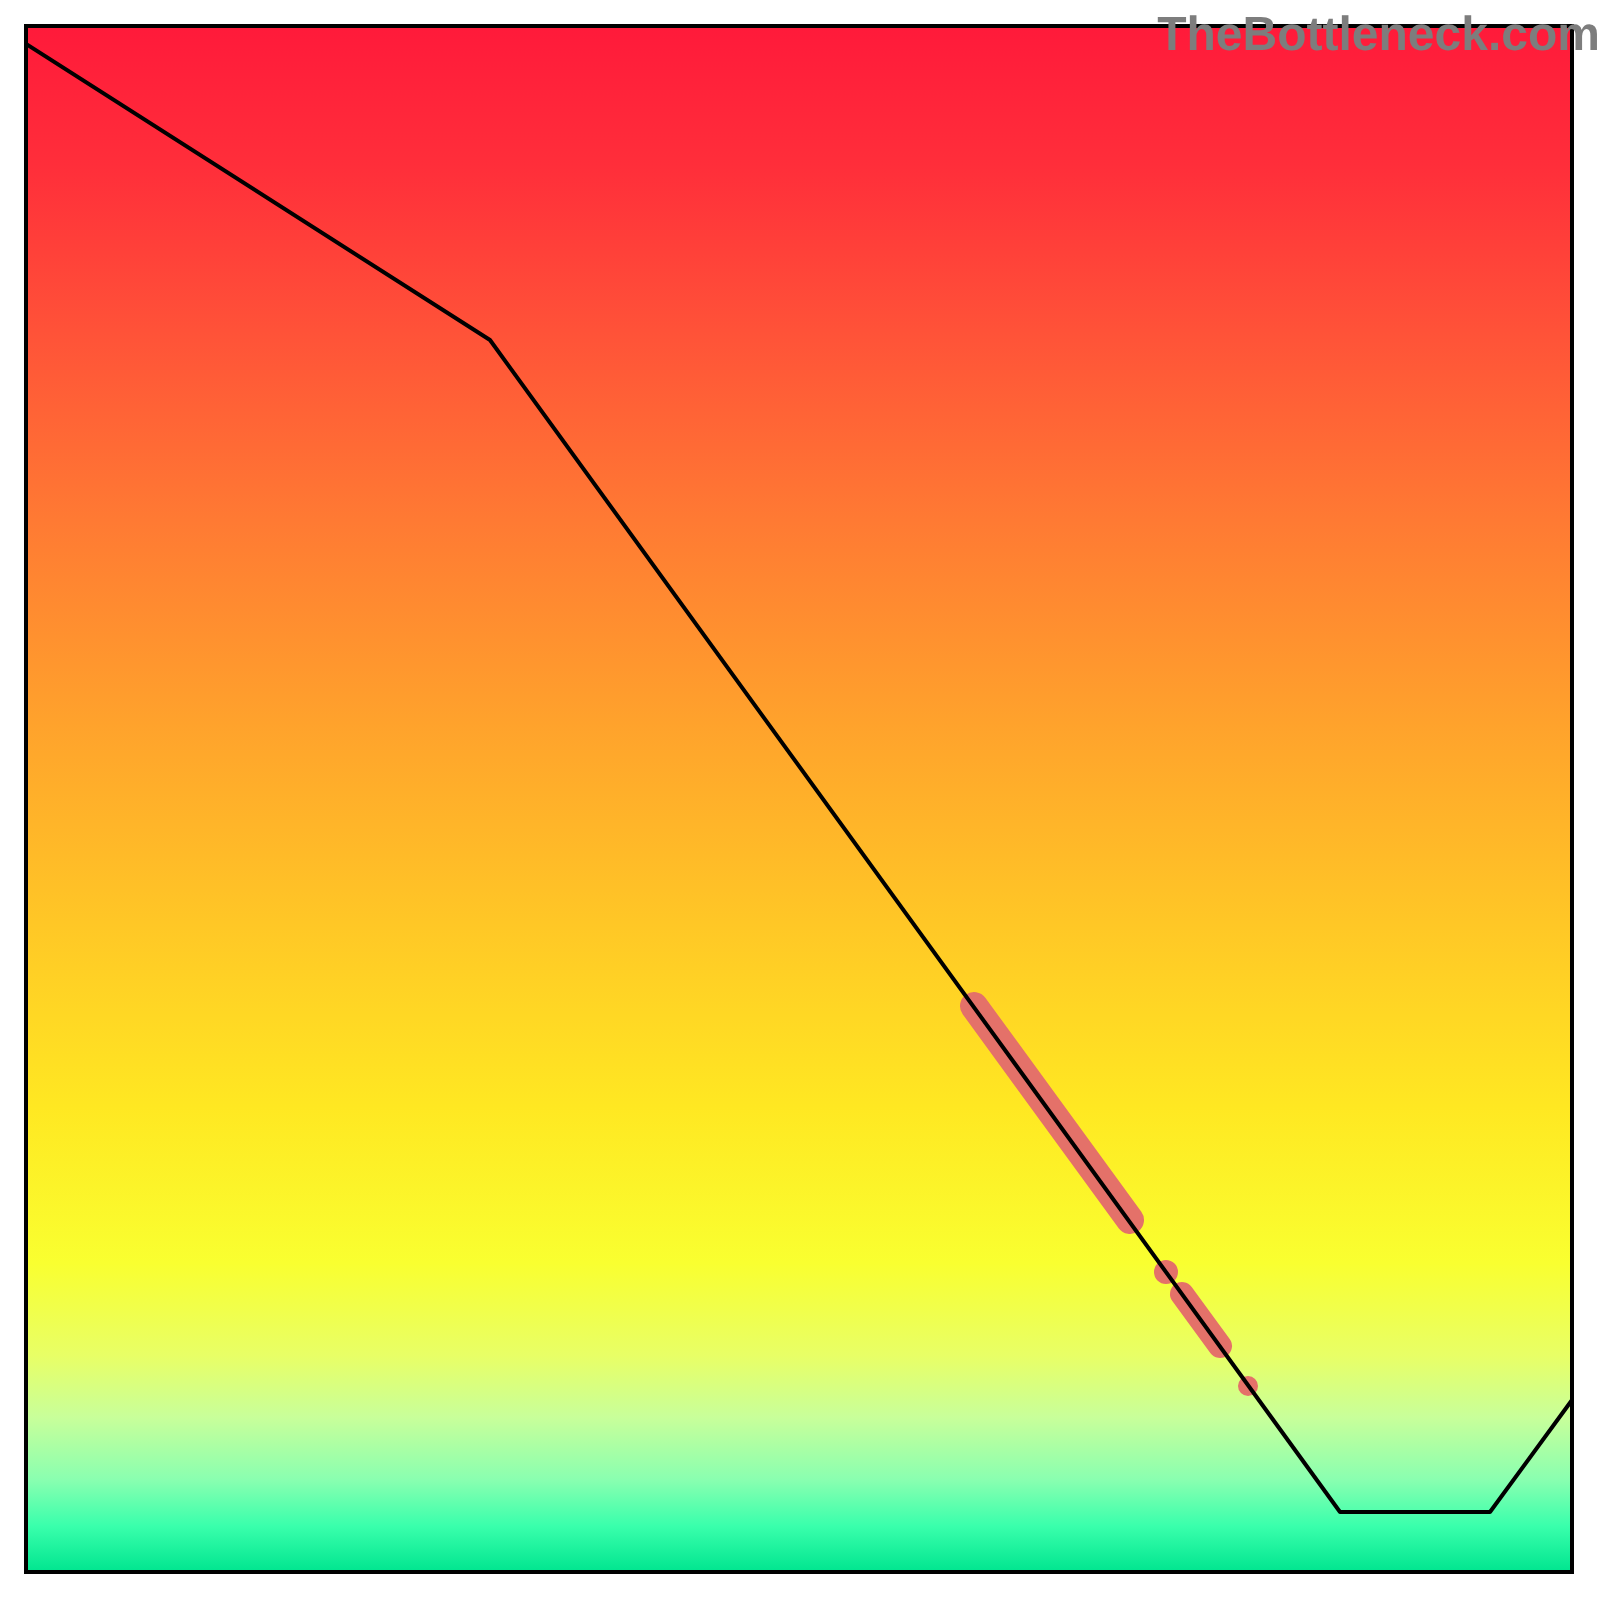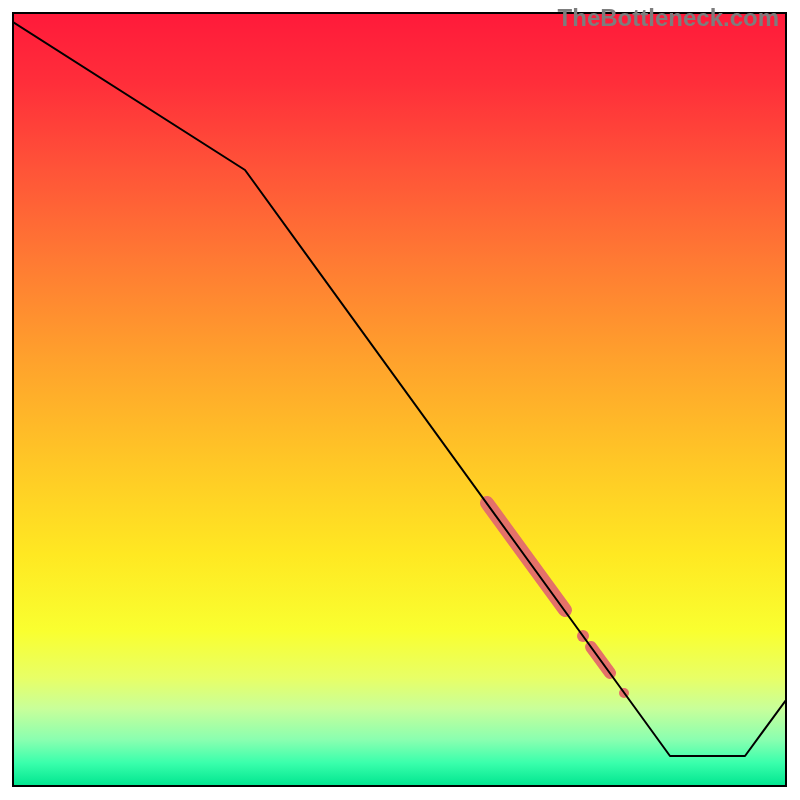--- a/index.html
+++ b/index.html
@@ -13,21 +13,21 @@
     position: relative;
     width: 800px;
     height: 800px;
   }
   svg {
     display: block;
   }
   .watermark {
     position: absolute;
     top: 4px;
-    right: 21px;
+    right: 0;
     font-family: Arial, Helvetica, sans-serif;
     font-size: 24px;
     font-weight: 600;
     color: #7d7d7d;
     letter-spacing: 0;
   }
 </style>
 </head>
 <body>
 

